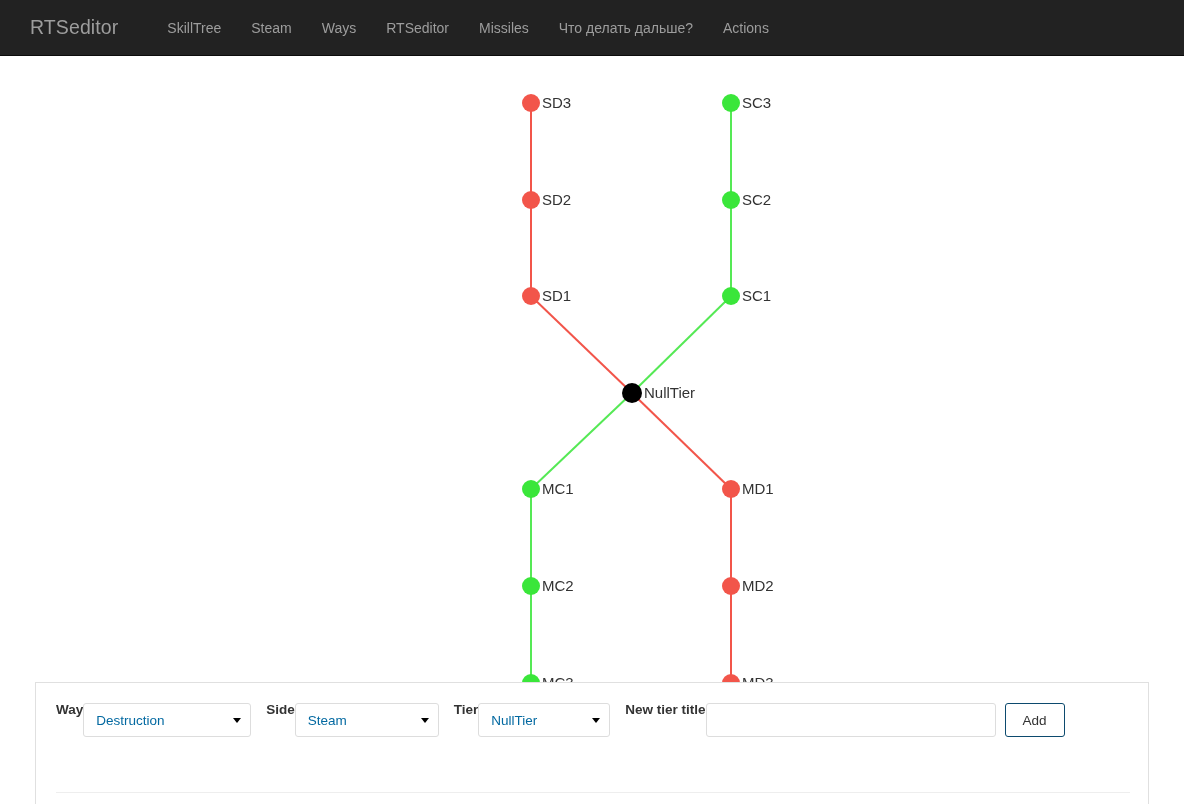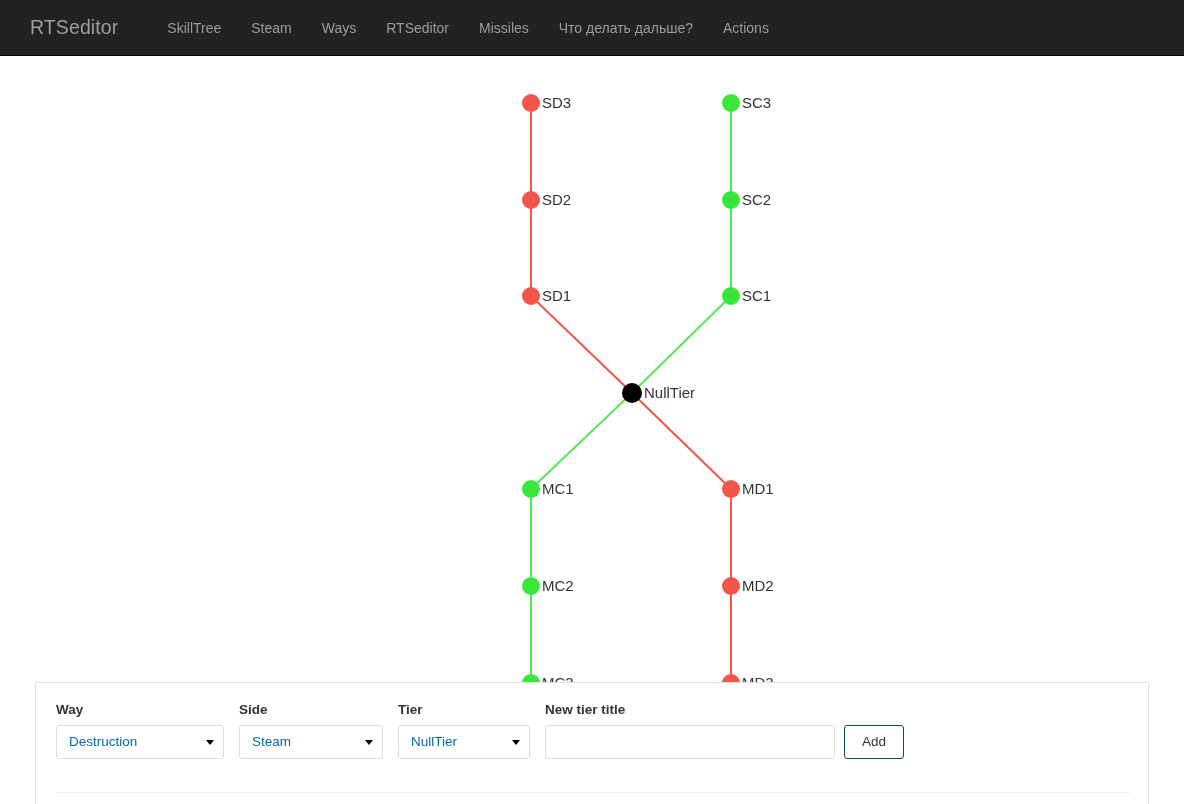--- a/index.html
+++ b/index.html
@@ -91,21 +91,20 @@
   }
   .form-row {
     position: absolute;
     left: 0; top: 0;
     padding: 20px 0 0 20px;
     display: flex;
     align-items: flex-end;
   }
   .form-group {
     display: flex;
-    flex-direction: column;
     margin-right: 15px;
   }
   .form-label {
     font-size: 13.5px;
     font-weight: bold;
     color: #333333;
     margin-bottom: 8px;
     line-height: 1;
   }
   select.form-control {

